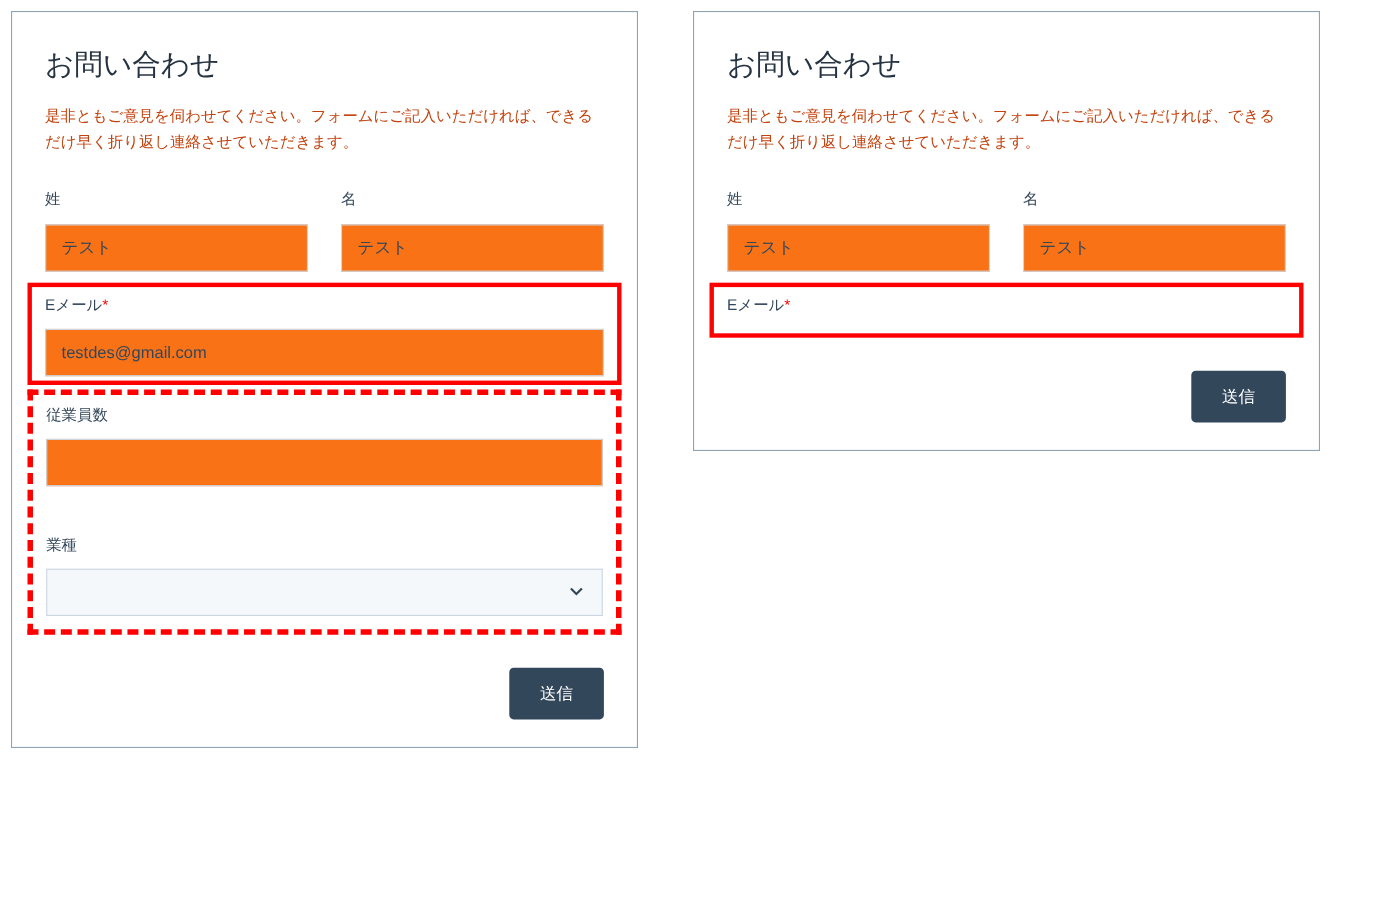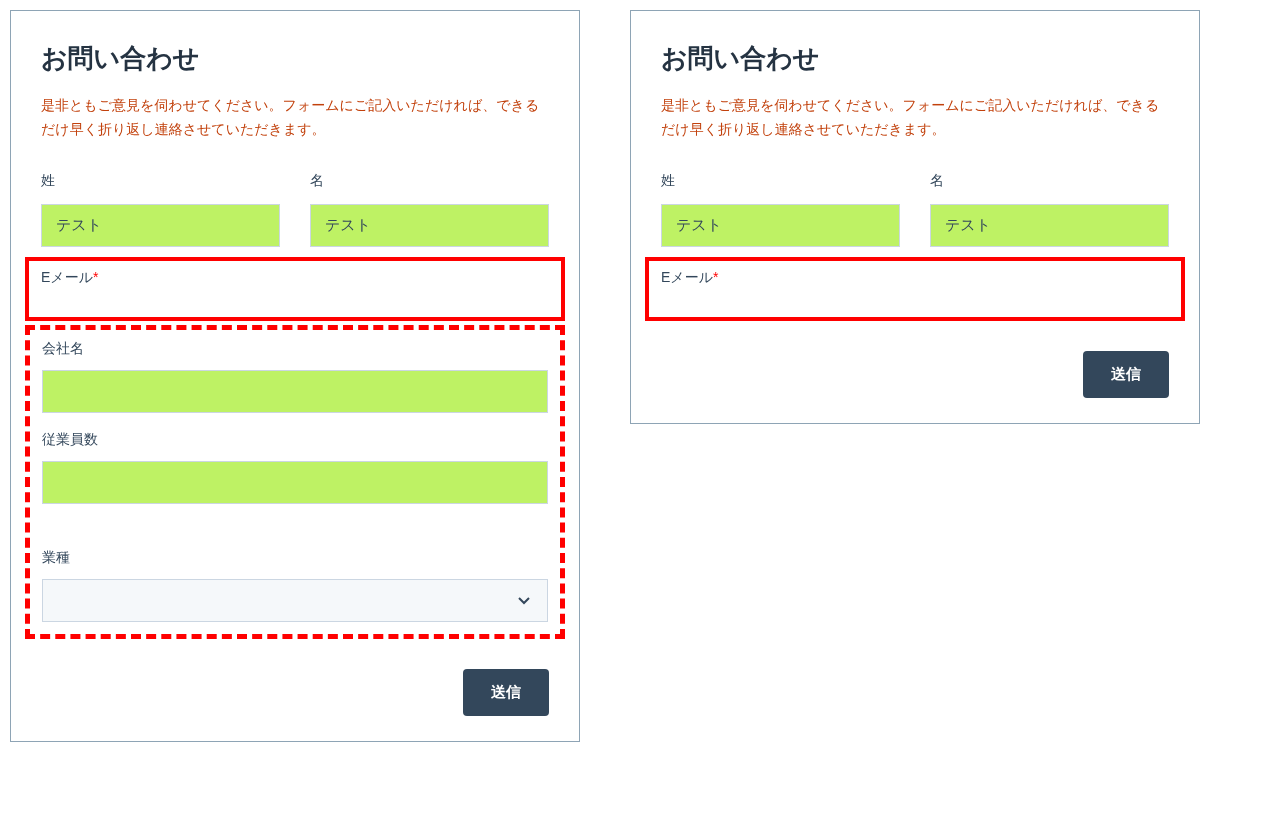--- a/index.html
+++ b/index.html
@@ -17,21 +17,21 @@
     }
     .form-container {
       border: 1px solid #8ea4b5;
       padding: 30px 30px 25px 30px;
       width: 570px;
       background: #ffffff;
     }
     .form-title {
       color: #253342;
       font-size: 26px;
-      font-weight: bold;
+      font-weight: normal;
       margin-bottom: 18px;
     }
     .form-description {
       color: #c2410c;
       font-size: 14px;
       line-height: 1.7;
       margin-bottom: 30px;
     }
     .name-row {
       display: flex;
@@ -50,34 +50,34 @@
       font-size: 14px;
       margin-bottom: 12px;
     }
     .required-mark {
       color: #ff0000;
     }
     .field-input {
       width: 100%;
       padding: 12px 14px;
       border: 1px solid #cbd6e2;
-      background: #bef264;
+      background: #f97316;
       color: #33475b;
       font-size: 15px;
       font-family: inherit;
     }
     .field-input.select-input {
       appearance: none;
       -webkit-appearance: none;
       background: #f5f8fa;
       padding-right: 36px;
     }
     .highlight-solid {
       border: 4px solid #ff0000;
-      padding: 8px 12px 18px 12px;
+      padding: 8px 12px 4px 12px;
       margin-left: -16px;
       margin-right: -16px;
       margin-bottom: 0px;
     }
     .highlight-solid .field-group{
       margin-bottom:0;
     }
     .highlight-dashed {
       border: 5px dashed #ff0000;
       padding: 10px 12px 12px 12px;
@@ -97,21 +97,21 @@
       display: flex;
       justify-content: flex-end;
       margin-top: 30px;
     }
     .submit-btn {
       background: #33475b;
       color: #ffffff;
       border: none;
       padding: 14px 28px;
       font-size: 15px;
-      font-weight: bold;
+      font-weight: normal;
       cursor: pointer;
       border-radius: 4px;
       font-family: inherit;
     }
     .second-form {
       width: 570px;
     }
     .second-form .highlight-solid{
       margin-bottom:0;
     }
@@ -153,28 +153,25 @@
       <label class="field-label">名</label>
       <input type="text" class="field-input narrow" value="テスト" style="">
     </div>
   </div>
 
   <div class="highlight-solid">
     <div class="field-group spacer-top">
       <label class="field-label">
         <span>Eメール</span><span class="required-mark">*</span>
       </label>
+      <input type="text" class="field-input" value="testdes@gmail.com" style="">
     </div>
   </div>
 
   <div class="highlight-dashed">
-    <div class="field-group">
-      <label class="field-label">会社名</label>
-      <input type="text" class="field-input" value="" style="">
-    </div>
     <div class="field-group">
       <label class="field-label">従業員数</label>
       <input type="text" class="field-input" value="" style="">
     </div>
     <div class="field-group">
       <label class="field-label">業種</label>
       <div class="select-wrap">
         <select class="field-input select-input">
           <option></option>
         </select>

